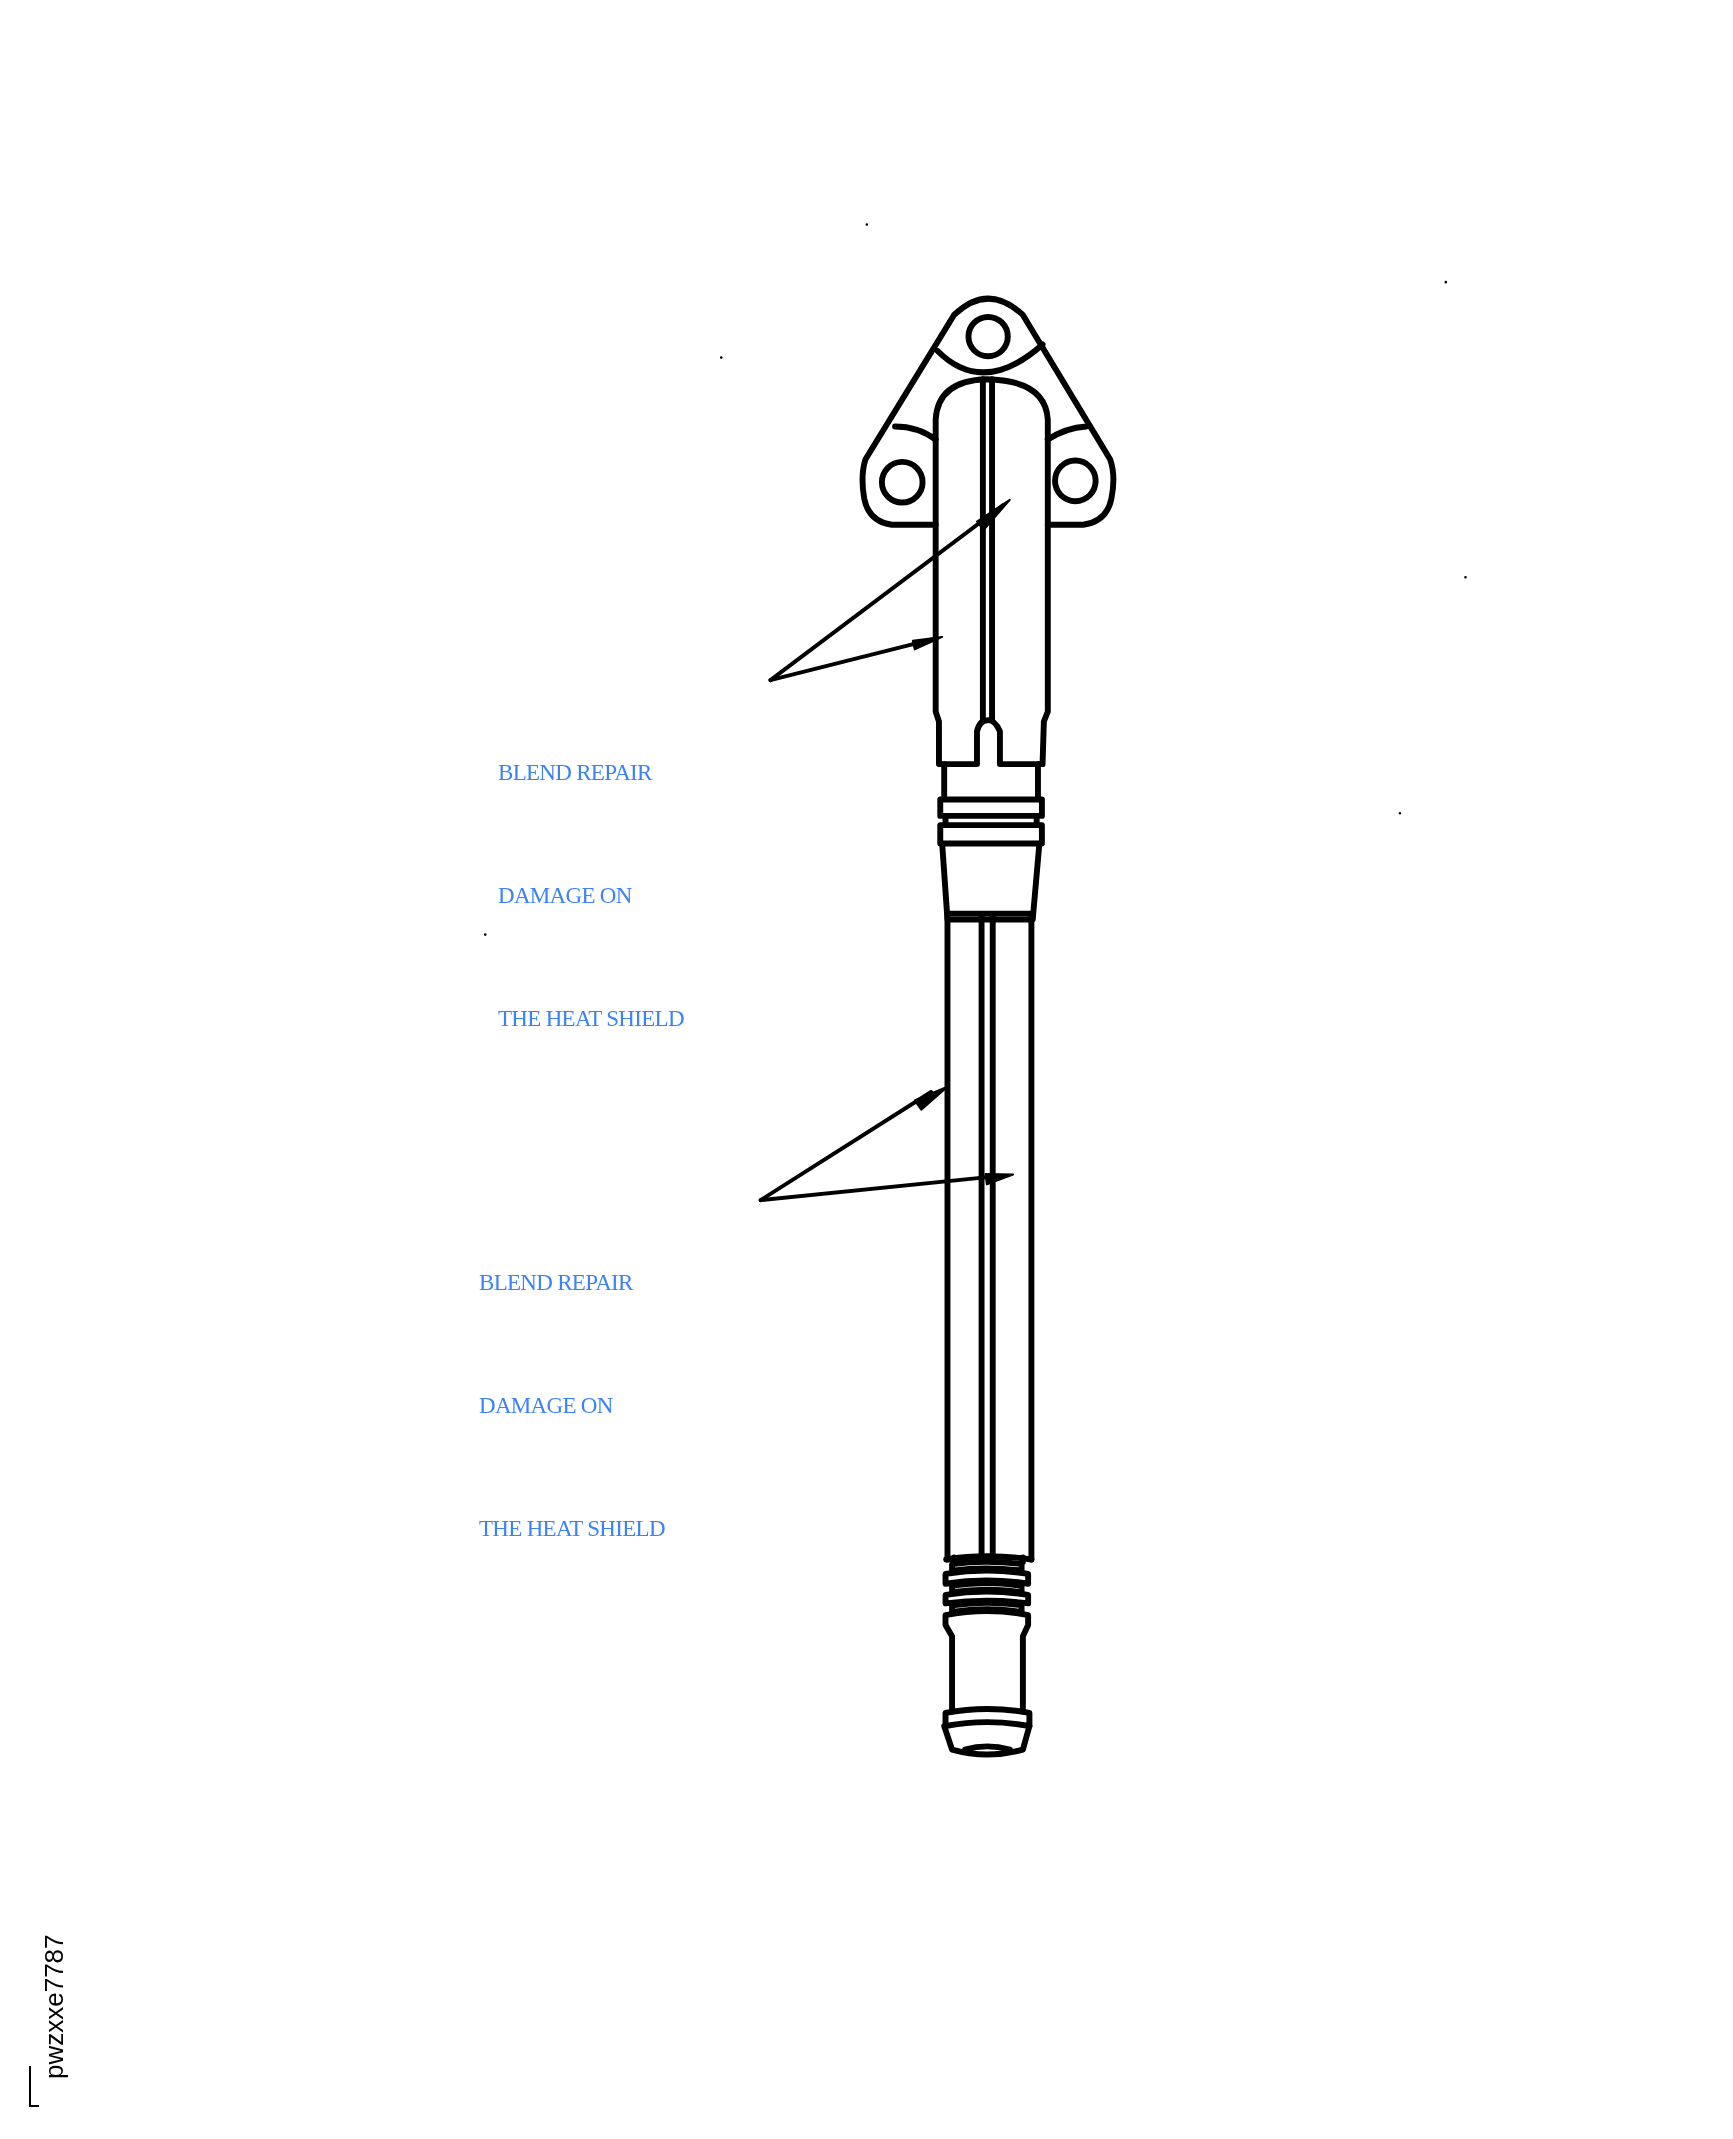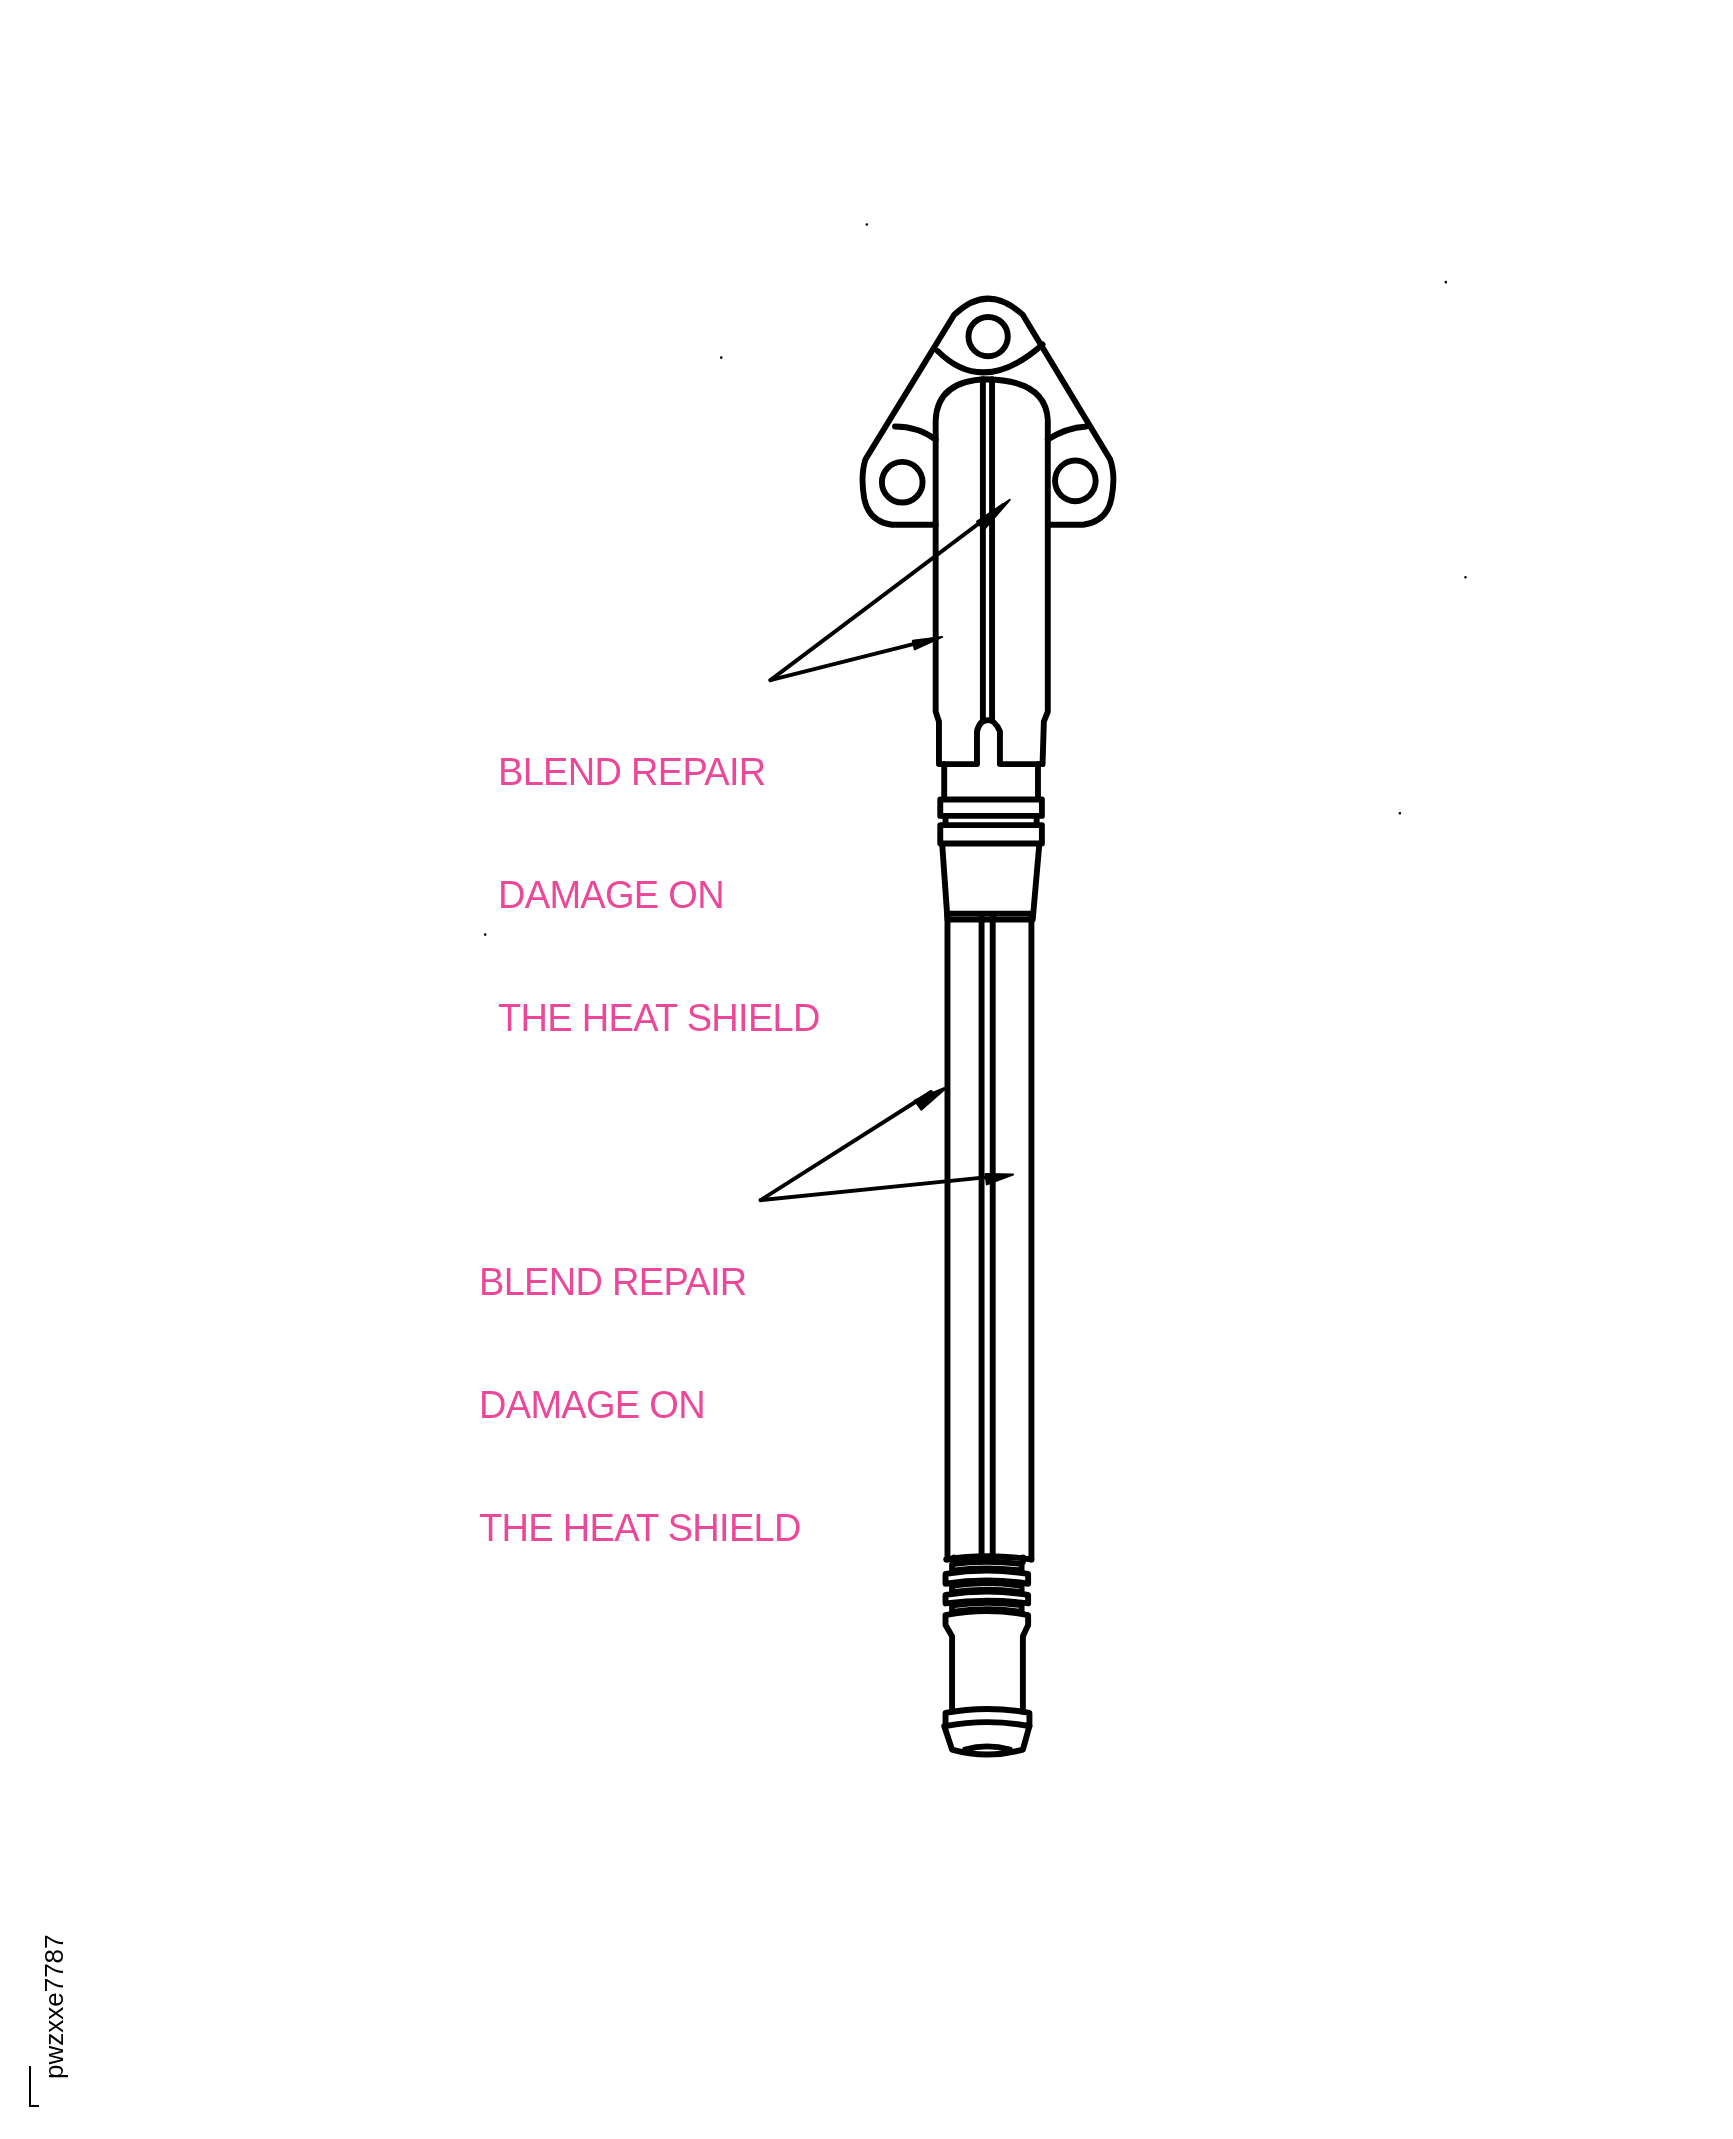--- a/index.html
+++ b/index.html
@@ -1,18 +1,18 @@
 <!DOCTYPE html>
 <html style="font-size:10.5px"><head>
 <meta charset="utf-8">
 <style>
   html, body { margin:0; padding:0; background:#ffffff; }
   body { width:1733px; height:2140px; position:relative; overflow:hidden; font-family:"Liberation Sans", sans-serif; }
   #drawing { position:absolute; left:0; top:0; width:1733px; height:2140px; }
-  .label { position:absolute; color:#ec4899; font-family:Liberation Sans, sans-serif; font-size:38px; line-height:41px; letter-spacing:-0.7px; white-space:pre; }
+  .label { position:absolute; color:#3b82f6; font-family:Liberation Serif, serif; font-size:23px; line-height:41px; letter-spacing:-0.7px; white-space:pre; }
   .label span { display:block; }
   #figure-id { position:absolute; left:39px; top:2079px; transform-origin:0 0; transform:rotate(-90deg); font-family:"Liberation Sans", sans-serif; font-size:26px; color:#000; white-space:nowrap; }
   #figure-bracket { position:absolute; left:29px; top:2066px; width:7.9px; height:39px; border-left:2.6px solid #000; border-bottom:2.6px solid #000; }
 </style>
 </head>
 <body>
 
 <svg id="drawing" viewBox="0 0 2643 3263" xmlns="http://www.w3.org/2000/svg" fill="none" stroke="#000" stroke-width="9" stroke-linejoin="round" stroke-linecap="round">
 
   <g>

